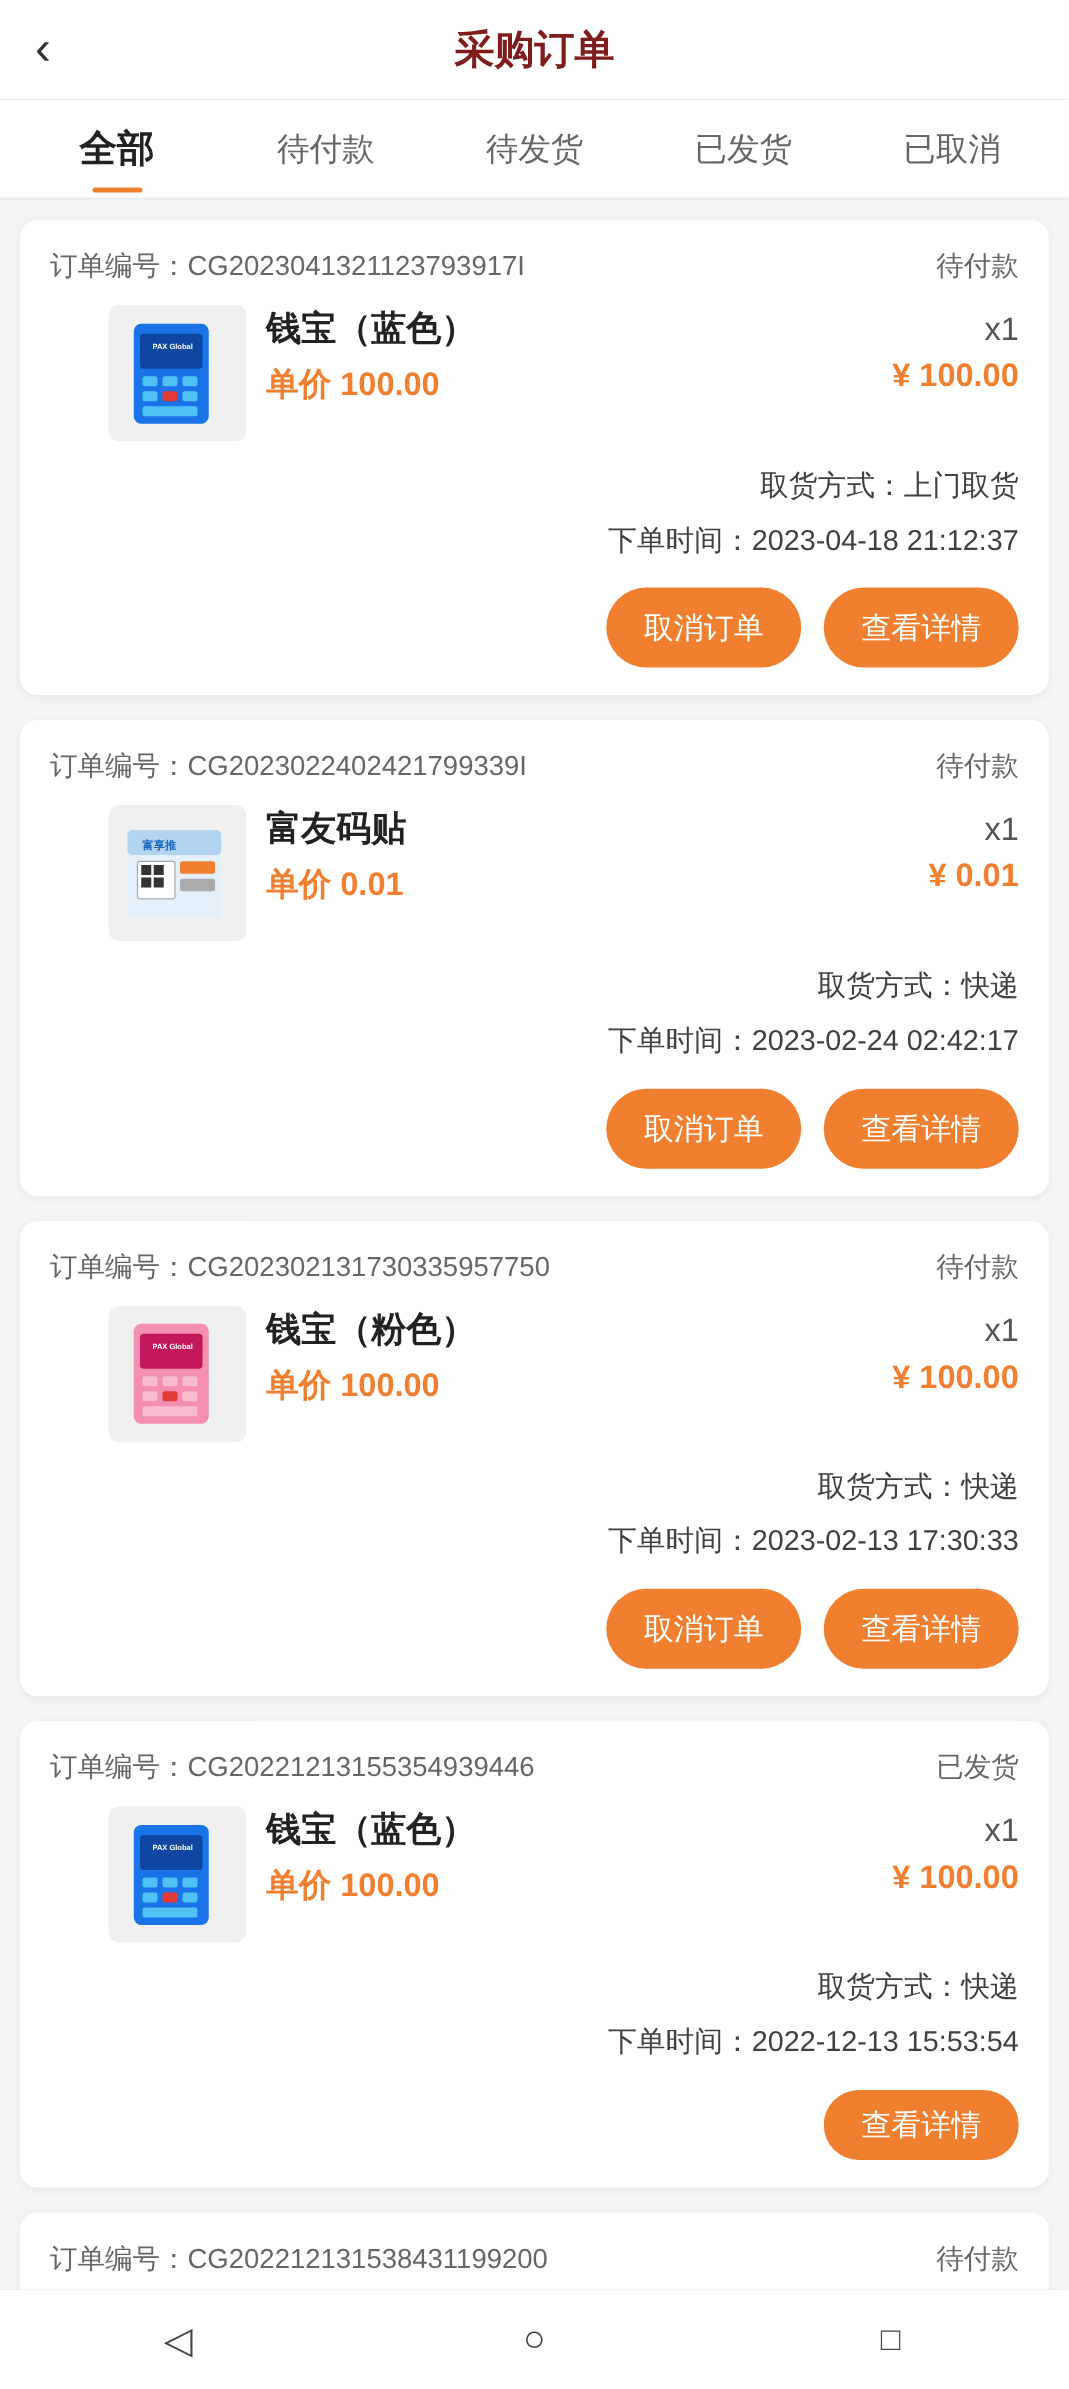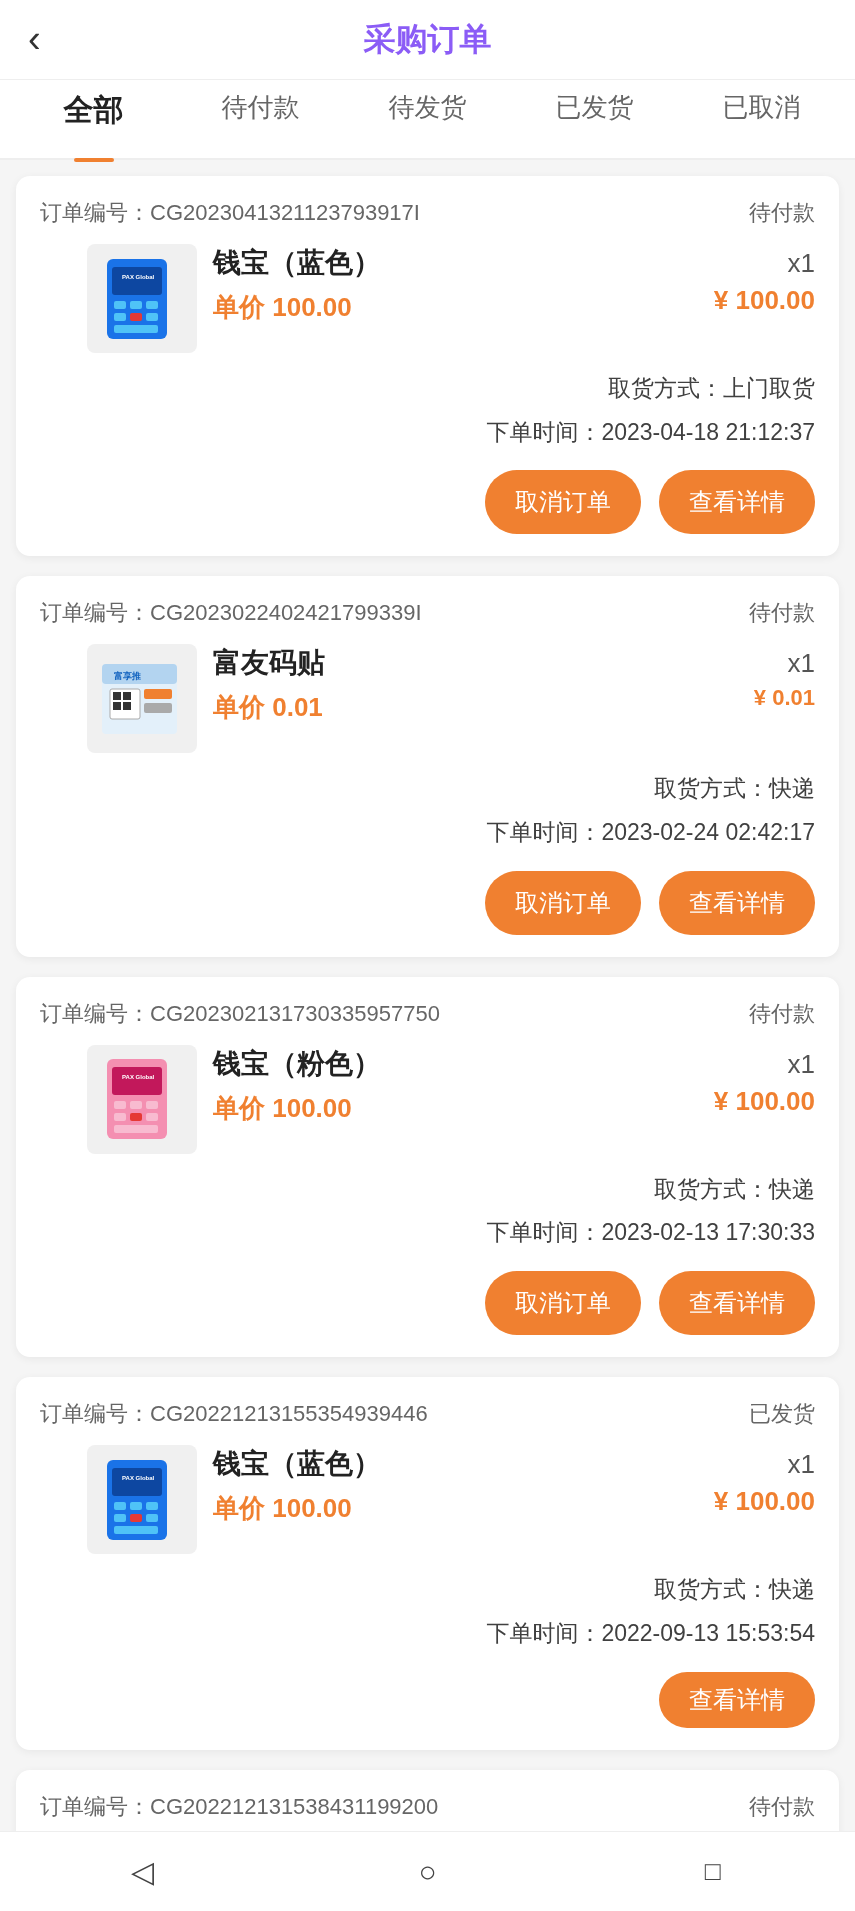--- a/index.html
+++ b/index.html
@@ -25,27 +25,28 @@
     .header-back {
       position: absolute;
       left: 28px;
       font-size: 28px;
       color: #333;
       cursor: pointer;
     }
     .header-title {
       font-size: 32px;
       font-weight: 600;
-      color: #8b5cf6;
+      color: #7f1d1d;
     }
 
     
     .tab-bar {
       background: #fff;
       display: flex;
+      align-items: center;
       height: 80px;
       padding: 0 10px;
       border-bottom: 2px solid #eee;
     }
     .tab-item {
       flex: 1;
       text-align: center;
       font-size: 26px;
       color: #666;
       cursor: pointer;
@@ -279,21 +280,21 @@
             <rect x="52" y="54" width="28" height="10" rx="2" fill="#aaa"></rect>
           </svg>
         </div>
         <div class="product-info">
           <div class="product-name">富友码贴</div>
           <div class="product-price">单价 0.01</div>
         </div>
       </div>
       <div style="text-align:right;padding-top:4px;">
         <div class="product-qty">x1</div>
-        <div style="color:#f08030;font-weight:700;font-size:22px;margin-top:6px;text-align:right;">¥ 0.01</div>
+        <div style="color:#f08030;font-weight:700;font-size:26px;margin-top:6px;text-align:right;">¥ 0.01</div>
       </div>
     </div>
     <div class="order-meta">
       <div class="detail-line">取货方式：快递</div>
       <div class="detail-line">下单时间：2023-02-24 02:42:17</div>
     </div>
     <div class="order-actions">
       <button class="btn-cancel">取消订单</button>
       <button class="btn-detail">查看详情</button>
     </div>
@@ -368,21 +369,21 @@
           <div class="product-price">单价 100.00</div>
         </div>
       </div>
       <div style="text-align:right;padding-top:4px;">
         <div class="product-qty">x1</div>
         <div style="color:#f08030;font-weight:700;font-size:26px;margin-top:6px;">¥ 100.00</div>
       </div>
     </div>
     <div class="order-meta">
       <div class="detail-line">取货方式：快递</div>
-      <div class="detail-line">下单时间：2022-09-13 15:53:54</div>
+      <div class="detail-line">下单时间：2022-12-13 15:53:54</div>
     </div>
     <div class="order-actions">
       <button class="btn-detail">查看详情</button>
     </div>
   </div>
 
   <div class="order-card" style="margin-bottom:100px;">
     <div class="order-header">
       <span class="order-id">订单编号：CG202212131538431199200</span>
       <span class="order-status">待付款</span>

